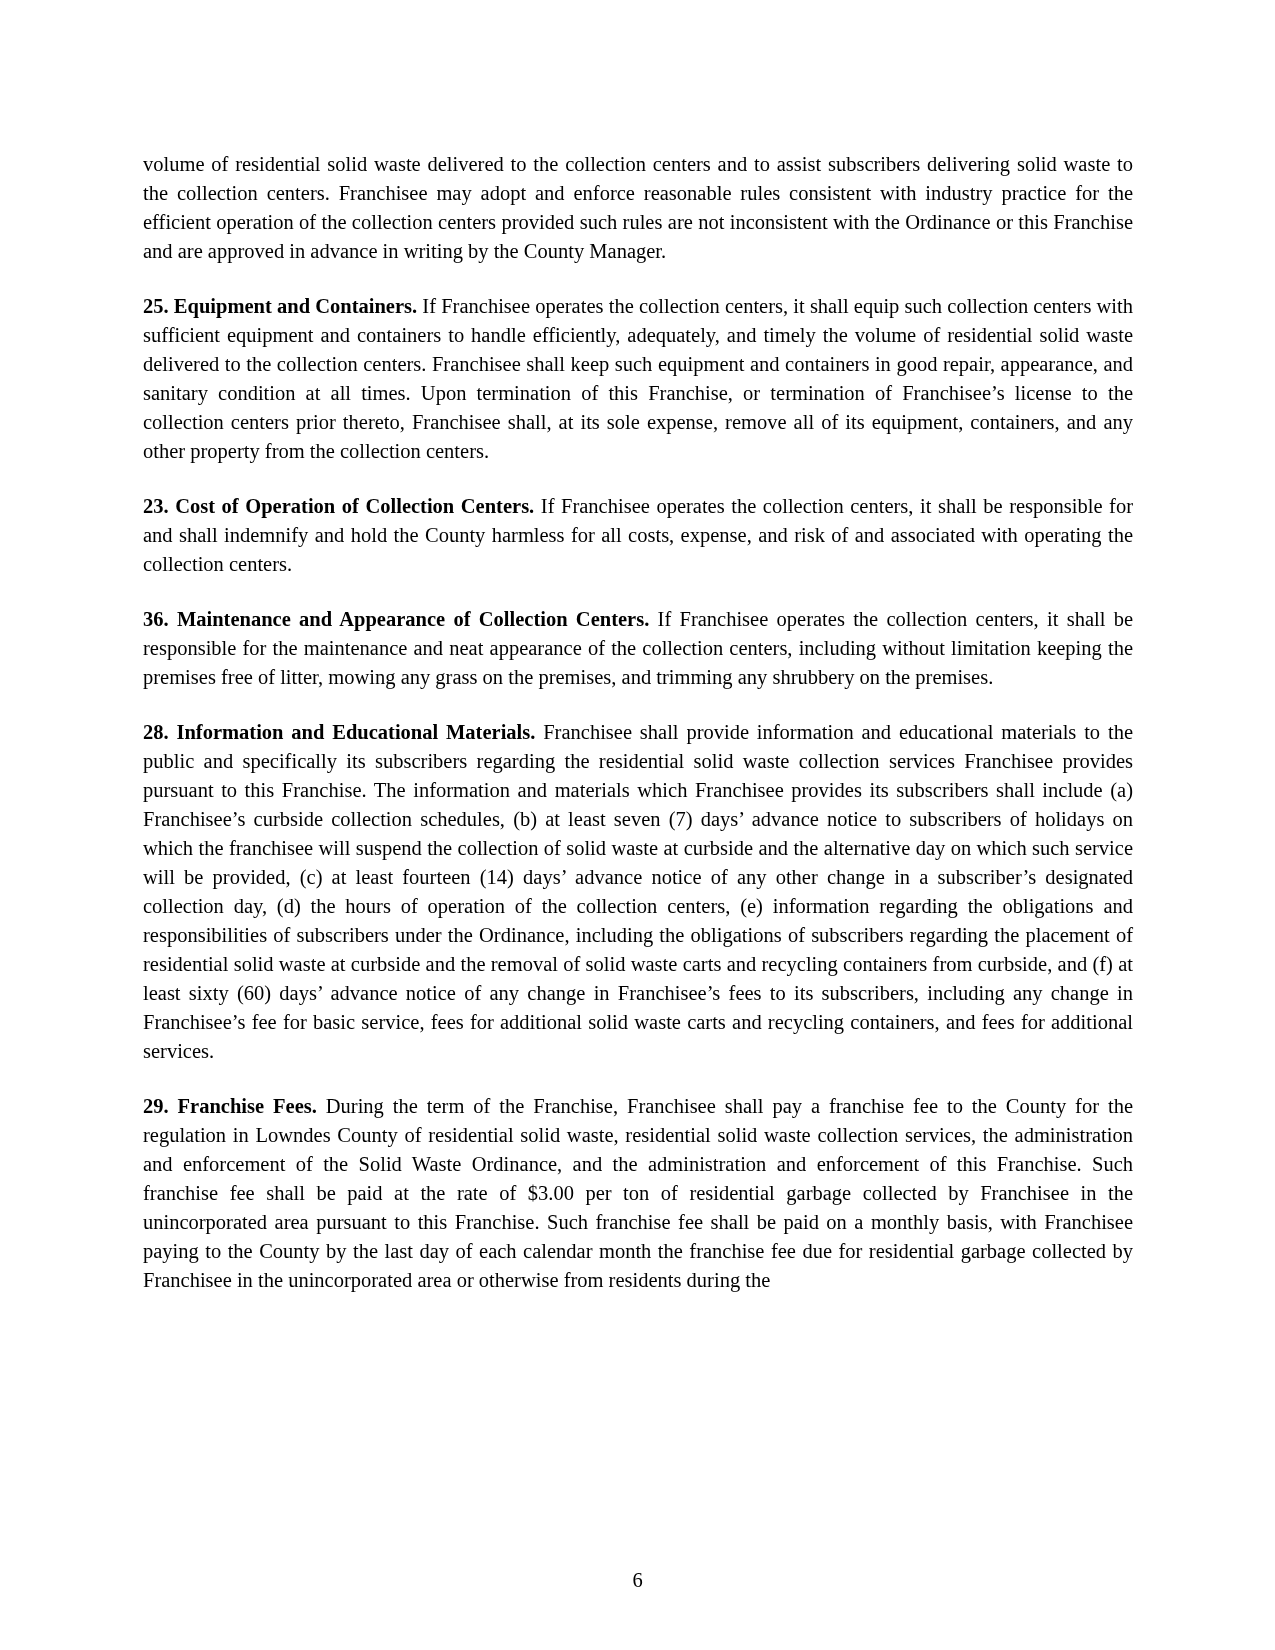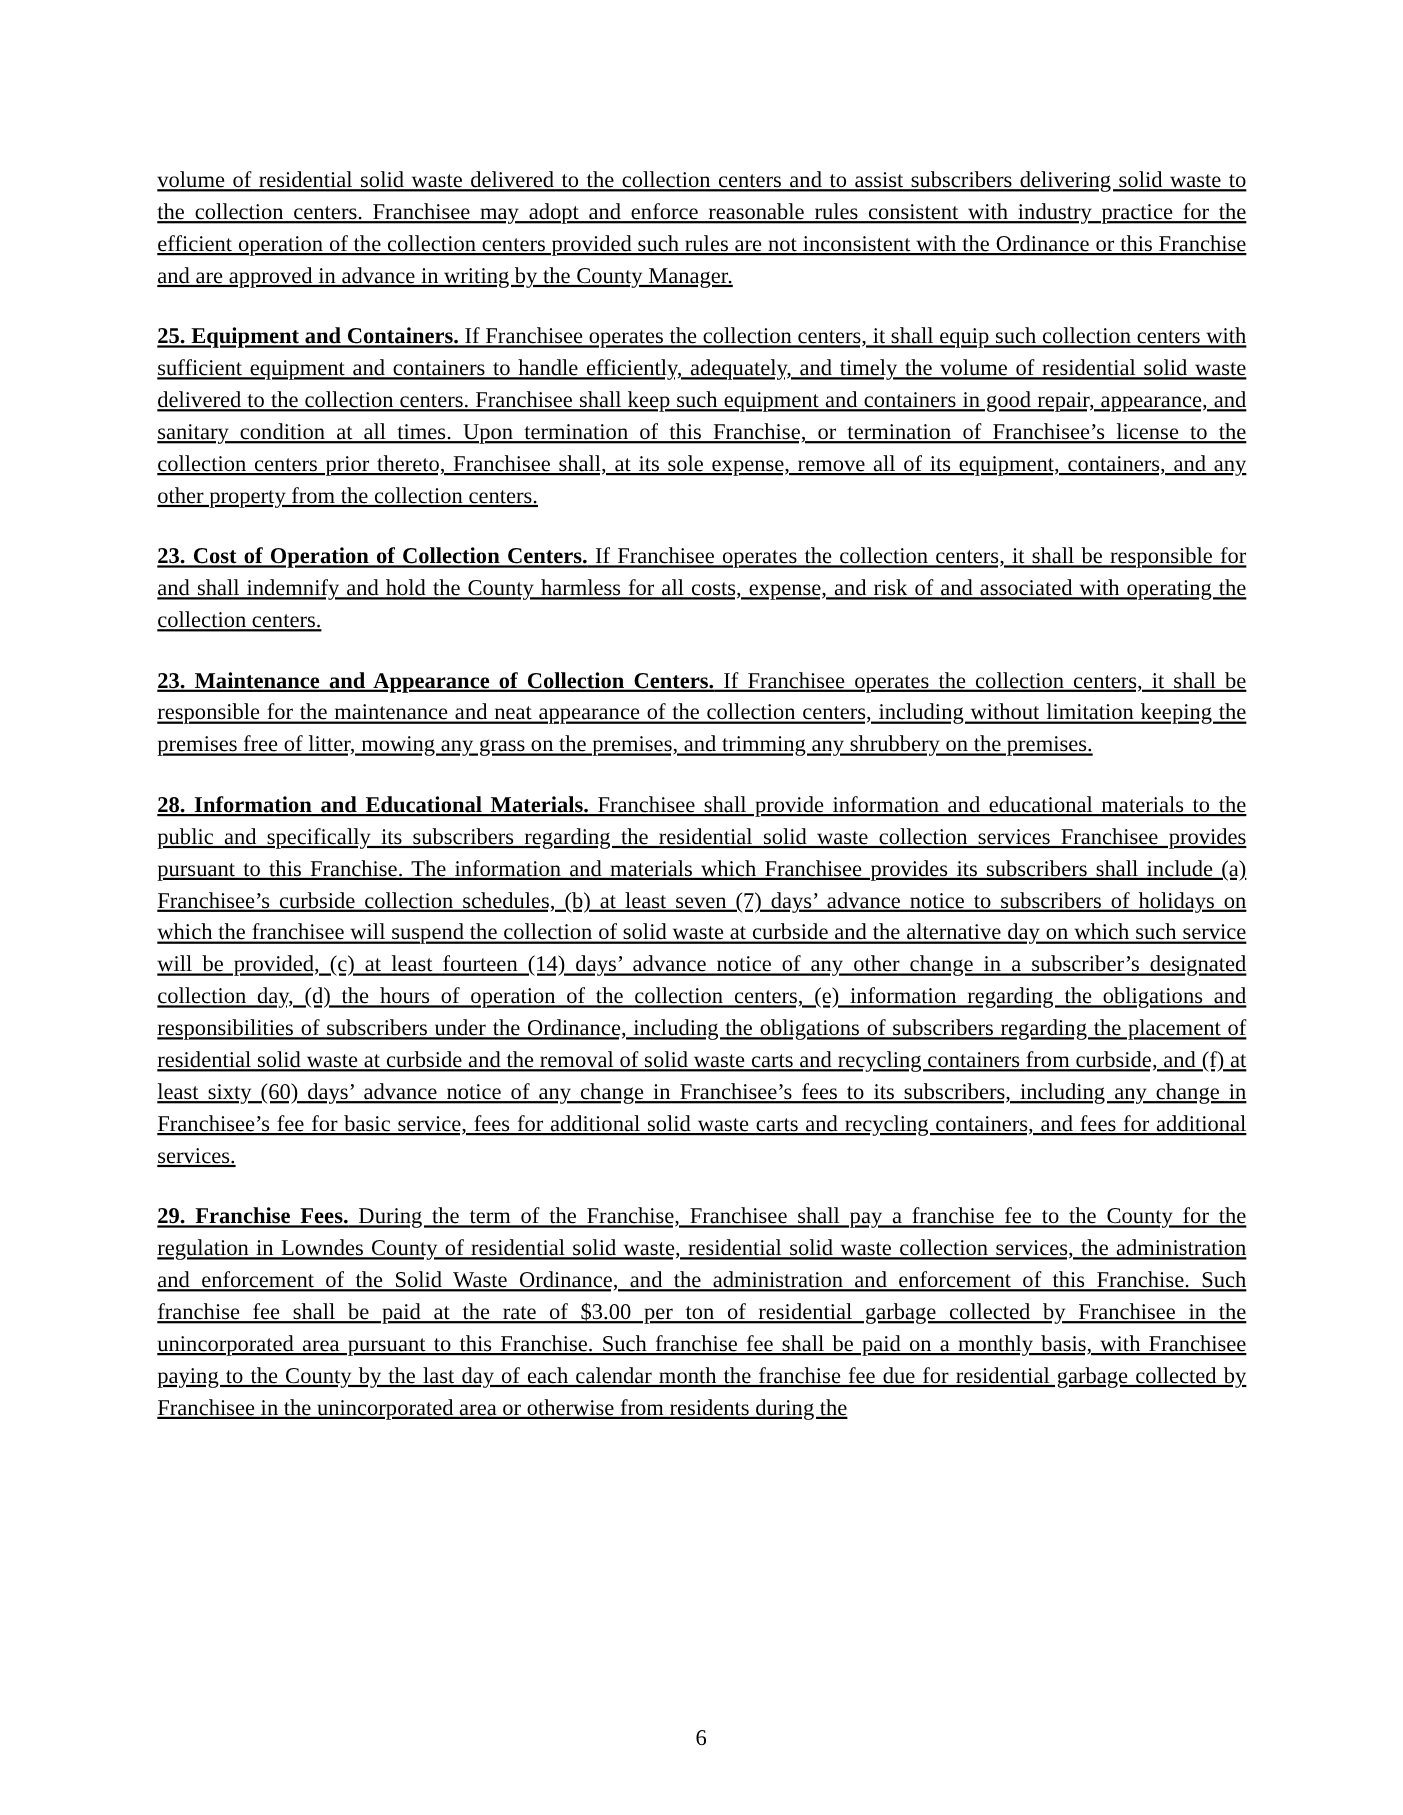--- a/index.html
+++ b/index.html
@@ -16,21 +16,20 @@
   .page {
     position: relative;
     box-sizing: border-box;
     width: 1275px;
     height: 1650px;
     padding: 150px 143px 60px 143px;
     background: #ffffff;
   }
   .doc-body {
     width: 990px;
-    text-decoration: underline;
   }
   p.para {
     margin: 0 0 26px 0;
     font-size: 20.5px;
     line-height: 29px;
     text-align: justify;
     text-justify: inter-word;
     hyphens: none;
   }
   p.para:last-child {
@@ -54,21 +53,21 @@
 
 <div class="page">
   <div class="doc-body">
 
     <p class="para"><span>volume of residential solid waste delivered to the collection centers and to assist subscribers delivering solid waste to the collection centers. Franchisee may adopt and enforce reasonable rules consistent with industry practice for the efficient operation of the collection centers provided such rules are not inconsistent with the Ordinance or this Franchise and are approved in advance in writing by the County Manager.</span></p>
 
     <p class="para"><span class="lead">25. Equipment and Containers.</span><span> If Franchisee operates the collection centers, it shall equip such collection centers with sufficient equipment and containers to handle efficiently, adequately, and timely the volume of residential solid waste delivered to the collection centers. Franchisee shall keep such equipment and containers in good repair, appearance, and sanitary condition at all times. Upon termination of this Franchise, or termination of Franchisee’s license to the collection centers prior thereto, Franchisee shall, at its sole expense, remove all of its equipment, containers, and any other property from the collection centers.</span></p>
 
     <p class="para"><span class="lead">23. Cost of Operation of Collection Centers.</span><span> If Franchisee operates the collection centers, it shall be responsible for and shall indemnify and hold the County harmless for all costs, expense, and risk of and associated with operating the collection centers.</span></p>
 
-    <p class="para"><span class="lead">23. Maintenance and Appearance of Collection Centers.</span><span> If Franchisee operates the collection centers, it shall be responsible for the maintenance and neat appearance of the collection centers, including without limitation keeping the premises free of litter, mowing any grass on the premises, and trimming any shrubbery on the premises.</span></p>
+    <p class="para"><span class="lead">36. Maintenance and Appearance of Collection Centers.</span><span> If Franchisee operates the collection centers, it shall be responsible for the maintenance and neat appearance of the collection centers, including without limitation keeping the premises free of litter, mowing any grass on the premises, and trimming any shrubbery on the premises.</span></p>
 
     <p class="para"><span class="lead">28.  Information  and  Educational  Materials.</span><span>   Franchisee shall provide information and educational materials to the public and specifically its subscribers regarding the residential solid waste collection services Franchisee provides pursuant to this Franchise. The information and materials which Franchisee provides its subscribers shall include (a) Franchisee’s curbside collection schedules, (b) at least seven (7) days’ advance notice to subscribers of holidays on which the franchisee will suspend the collection of solid waste at curbside and the alternative day on which such service will be provided, (c) at least fourteen (14) days’ advance notice of any other change in a subscriber’s designated collection day, (d) the hours of operation of the collection centers, (e) information regarding the obligations and responsibilities of subscribers under the Ordinance, including the obligations of subscribers regarding the placement of residential solid waste at curbside and the removal of solid waste carts and recycling containers from curbside, and (f) at least sixty (60) days’ advance notice of any change in Franchisee’s fees to its subscribers, including any change in Franchisee’s fee for basic service, fees for additional solid waste carts and recycling containers, and fees for additional services.</span></p>
 
     <p class="para"><span class="lead">29. Franchise Fees.</span><span> During the term of the Franchise, Franchisee shall pay a franchise fee to the County for the regulation in Lowndes County of residential solid waste, residential solid waste collection services, the administration and enforcement of the Solid Waste Ordinance, and the administration and enforcement of this Franchise. Such franchise fee shall be paid at the rate of $3.00 per ton of residential garbage collected by Franchisee in the unincorporated area pursuant to this Franchise. Such franchise fee shall be paid on a monthly basis, with Franchisee paying to the County by the last day of each calendar month the franchise fee due for residential garbage collected by Franchisee in the unincorporated area or otherwise from residents during the</span></p>
 
   </div>
 
   <div class="page-number">6</div>
 </div>
 

